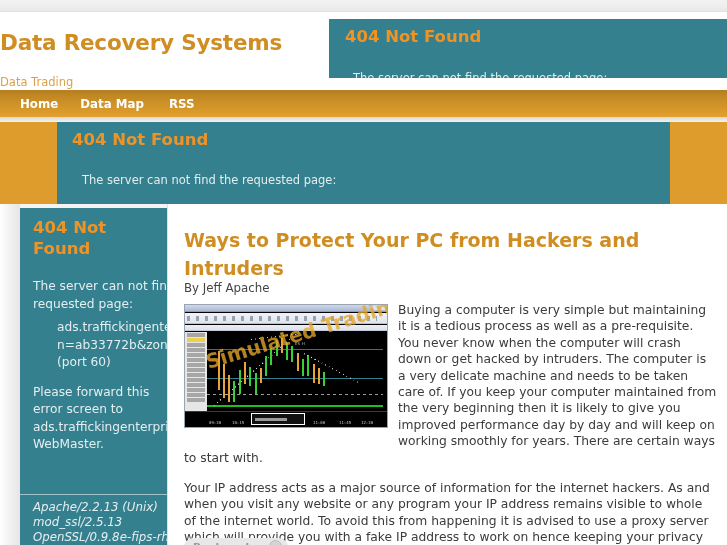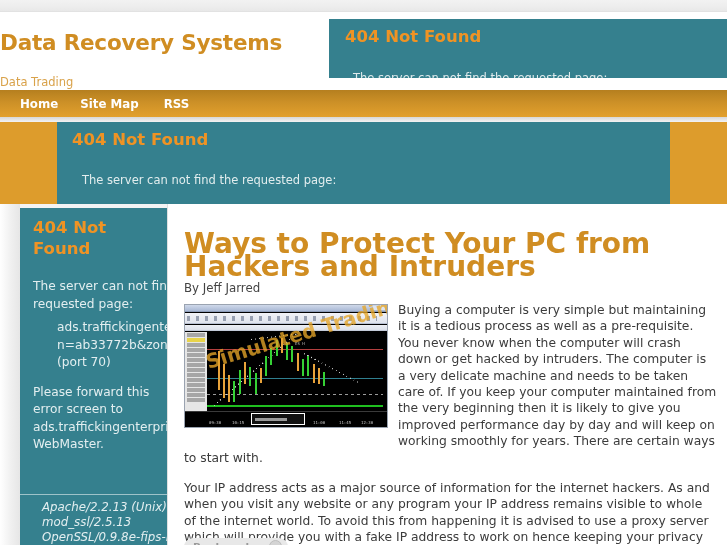--- a/index.html
+++ b/index.html
@@ -208,38 +208,37 @@
   }
   .sb-server {
     position: absolute;
     left: 13px; top: 292px;
     width: 200px;
     font-size: 11.8px;
     line-height: 15px;
     font-style: italic;
     color: #e3eef0;
     white-space: nowrap;
-    margin-left: 9px;
   }
   .sb-server span { display: block; }
 
   
   .article {
     position: absolute;
     left: 169px; top: 0;
     width: 558px; height: 341px;
     background: #ffffff;
     overflow: hidden;
   }
   .article-title {
     position: absolute;
-    left: 15px; top: 28px;
+    left: 15px; top: 22px;
     width: 500px;
-    font-size: 28px;
-    line-height: 23px;
+    font-size: 19px;
+    line-height: 28px;
     font-weight: bold;
     color: #d08d22;
   }
   .article-byline {
     position: absolute;
     left: 15px; top: 77px;
     font-size: 11.8px;
     color: #444444;
     white-space: nowrap;
   }
@@ -435,21 +434,21 @@
     <div class="h404-title">404 Not Found</div>
     <div class="h404-body">The server can not find the requested page:</div>
   </div>
 
   <div class="navbar">
     <ul class="nav-list">
       <li class="nav-item-0">
         <a class="nav-link" href="#">Home</a>
       </li>
       <li class="nav-item-2">
-        <a class="nav-link" href="#">Site Map</a>
+        <a class="nav-link" href="#">Data Map</a>
       </li>
       <li class="nav-item-3">
         <a class="nav-link" href="#">RSS</a>
       </li>
     </ul>
   </div>
   <div class="nav-shadow"></div>
 
   <div class="banner-wrap">
     <div class="banner-404">
@@ -461,37 +460,37 @@
   <div class="content-area">
 
     <div class="sidebar">
       <div class="sidebar-inner">
         <div class="sb-404-title">404 Not Found</div>
         <div class="sb-body">
           <span>The server can not find the requested page:</span>
           <span class="sb-pre">
             <span>ads.traffickingenterprises.com/ad.php?campaig</span>
             <span>n=ab33772b&amp;zone=fbe7e07e&amp;format=468x60</span>
-            <span>(port 70)</span>
+            <span>(port 60)</span>
           </span>
           <span class="sb-forward">Please forward this error screen to ads.traffickingenterprises.com's WebMaster.</span>
         </div>
         <div class="sb-hr"></div>
         <div class="sb-server">
           <span>Apache/2.2.13 (Unix)</span>
           <span>mod_ssl/2.5.13</span>
           <span>OpenSSL/0.9.8e-fips-rhel5</span>
 
         </div>
       </div>
     </div>
 
     <div class="article">
       <h1 class="article-title">Ways to Protect Your PC from Hackers and Intruders</h1>
-      <div class="article-byline">By Jeff Jarred</div>
+      <div class="article-byline">By Jeff Apache</div>
 
       <div class="article-body">
 
         <div class="chart-figure">
           <div class="chart-titlebar"></div>
           <div class="chart-toolbar">
             <div class="chart-toolbar-ticks"></div>
           </div>
           <div class="chart-toolbar2"></div>
 

